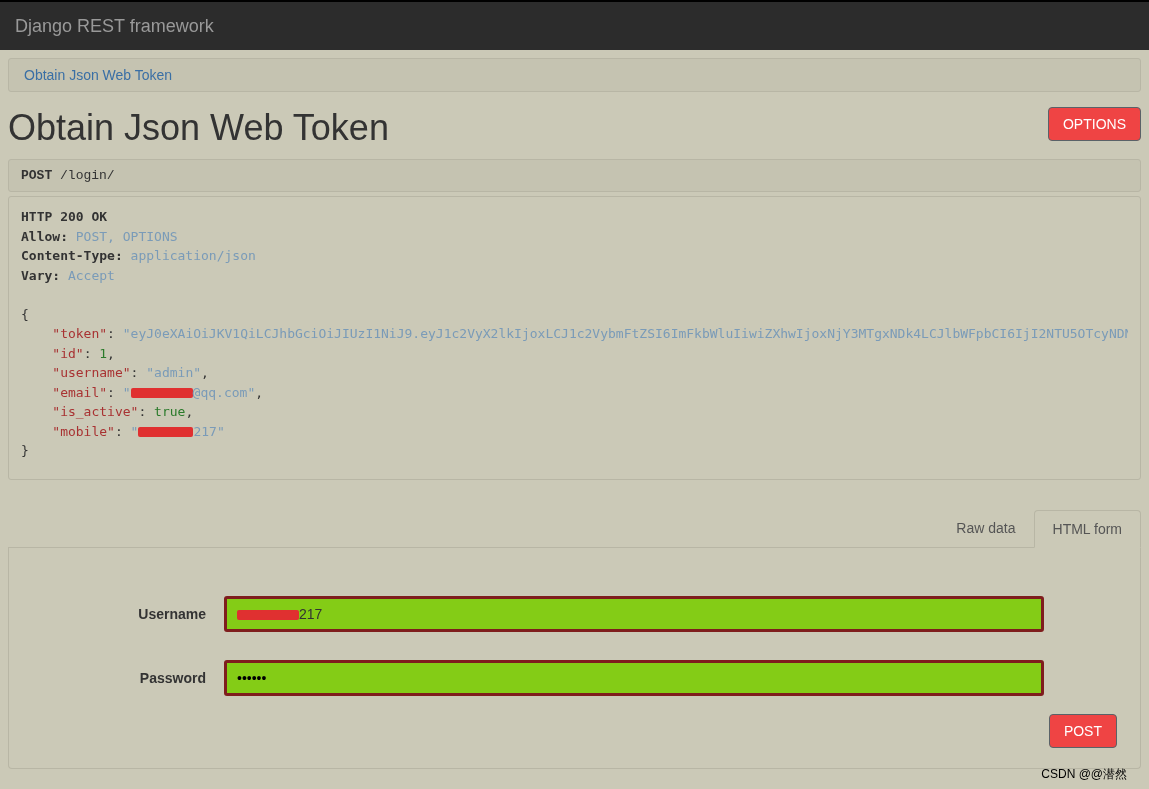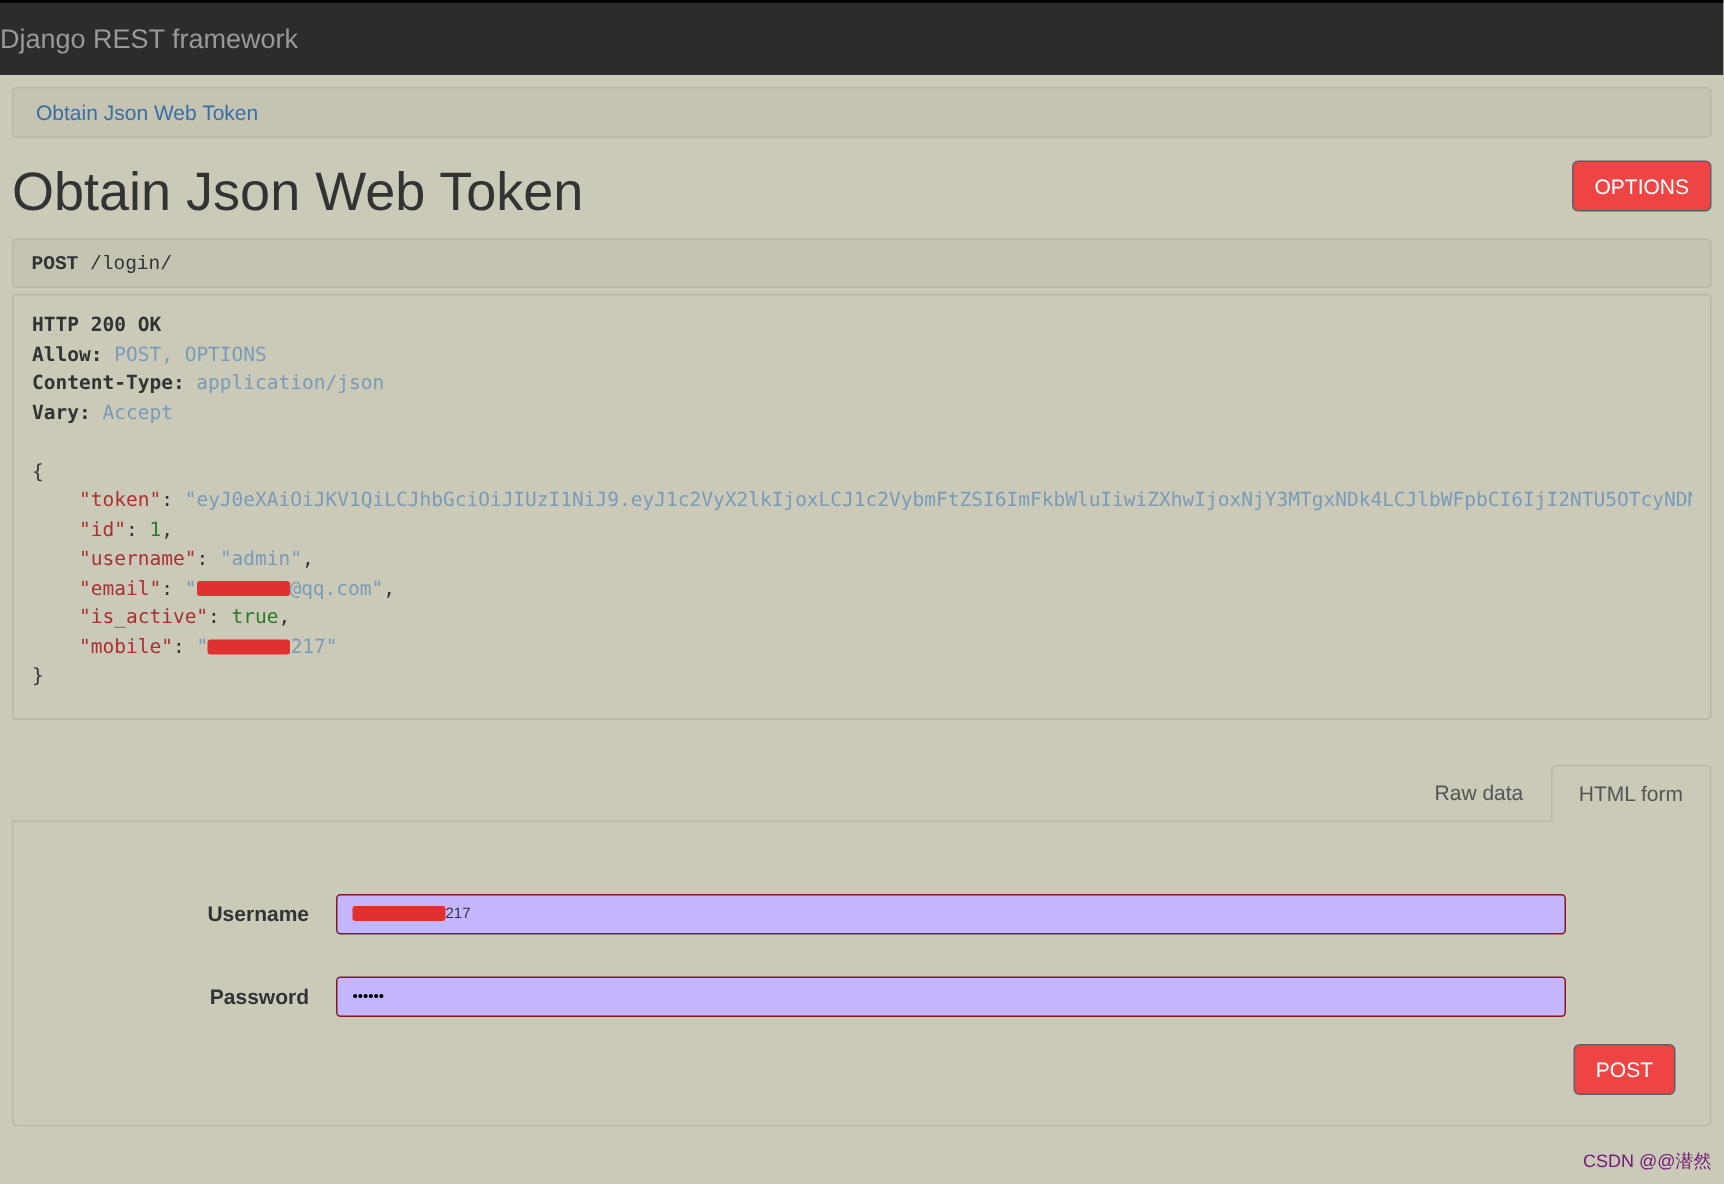--- a/index.html
+++ b/index.html
@@ -9,21 +9,21 @@
   color: #333;
   font-size: 14px;
   width: 1149px;
   height: 789px;
   overflow: hidden;
   position: relative;
 }
 .navbar {
   background: #2c2c2c;
   height: 50px;
-  padding: 0 0;
+  padding: 0 15px;
   display: flex;
   align-items: center;
   border-top: 2px solid #000;
 }
 .navbar-brand {
   color: #999;
   font-size: 18px;
   text-decoration: none;
 }
 .content { padding: 0 8px; }
@@ -122,33 +122,33 @@
 .form-label {
   width: 200px;
   text-align: right;
   padding-right: 18px;
   font-weight: bold;
   color: #333;
 }
 .form-input {
   flex: 1;
   padding: 7px 10px;
-  border: 1px solid #7f1d1d;
-  border-radius: 3px;
-  background: #c4b5fd;
-  font-size: 10px;
+  border: 3px solid #7f1d1d;
+  border-radius: 3px;
+  background: #84cc16;
+  font-size: 14px;
   max-width: 820px;
 }
 .form-input.filled { color: #333; }
 .form-actions { display: flex; justify-content: flex-end; padding-right: 8px; }
 .watermark {
   position: absolute;
   bottom: 6px;
-  right: 8px;
-  color: #701a75;
+  right: 22px;
+  color: #000000;
   font-size: 12px;
 }
 </style>
 </head>
 <body>
 
 <div class="navbar">
   <a class="navbar-brand">Django REST framework</a>
 </div>
 

